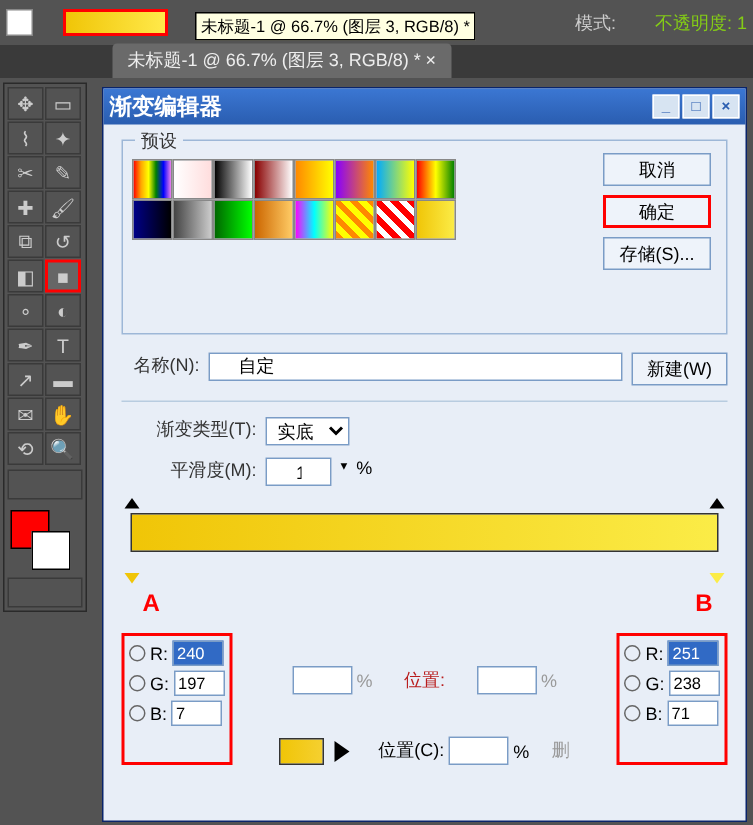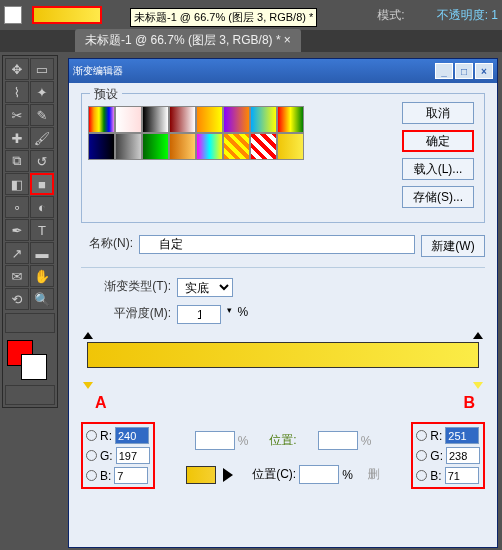--- a/index.html
+++ b/index.html
@@ -1,34 +1,34 @@
 <!DOCTYPE html>
 <html><head>
 <meta charset="utf-8">
 <style>
 *{box-sizing:border-box;margin:0;padding:0;font-family:"Microsoft YaHei",SimSun,sans-serif;font-size:12px}
 body{background:#535353;width:502px;height:550px;overflow:hidden;position:relative}
-.topbar{height:30px;background:#535353;display:flex;align-items:center;padding:2px 4px;gap:10px}
+.topbar{height:30px;background:#535353;display:flex;align-items:center;padding:2px 4px;gap:20px}
 .grad-preview{width:70px;height:18px;background:linear-gradient(90deg,#f0c507,#ffe94a);border:2px solid red}
 .tooltip{background:#ffffe1;border:1px solid #000;padding:1px 3px;font-size:11px;position:absolute;left:130px;top:8px;z-index:5}
 .opt-lbl{color:#ccc;margin-left:auto}
 .combo{width:70px;height:18px;background:#fff;border:1px solid #888;padding:0 3px}
-.opacity-lbl{color:#7dd3fc;margin-left:22px}
+.opacity-lbl{color:#84cc16;margin-left:6px}
 .tabbar{height:22px;background:#3a3a3a;display:flex;align-items:flex-end;padding-left:75px}
 .tab{background:#6a6a6a;color:#eee;padding:3px 10px;border-radius:3px 3px 0 0;font-size:11px}
 .toolbox{position:absolute;left:2px;top:55px;width:56px;background:#535353;border:1px solid #2a2a2a;display:flex;flex-wrap:wrap;padding:2px;gap:1px}
 .tool{width:24px;height:22px;background:#535353;border:1px solid #3a3a3a;display:flex;align-items:center;justify-content:center;color:#ccc;font-size:13px;cursor:pointer}
 .tool.sel{border:2px solid red;background:#666}
 .stool{width:52px;height:20px;background:#535353;border:1px solid #3a3a3a;margin-top:2px}
 .colors{width:52px;height:44px;position:relative;margin-top:4px}
 .fg{width:26px;height:26px;background:#ff0000;border:1px solid #000;position:absolute;left:2px;top:2px}
 .bg{width:26px;height:26px;background:#fff;border:1px solid #000;position:absolute;left:16px;top:16px}
 .dialog{position:absolute;left:68px;top:58px;width:430px;height:490px;background:#e8eef7;border:1px solid #0a246a}
 .titlebar{height:24px;background:linear-gradient(#3b77d3,#2a5db0);display:flex;align-items:center;padding:0 4px;color:#fff}
-.titlebar .t{flex:1;font-weight:normal;font-size:10px}
+.titlebar .t{flex:1;font-weight:bold;font-size:15px}
 .winbtn{width:18px;height:16px;background:#d7e4f2;border:1px solid #fff;margin-left:2px;display:flex;align-items:center;justify-content:center;color:#2a5db0;font-weight:bold;font-size:10px;cursor:pointer}
 .dlg-body{padding:10px 12px}
 .preset-frame{border:1px solid #9db7d7;padding:6px;position:relative;margin-bottom:12px;height:130px}
 .preset-lbl{position:absolute;top:-8px;left:8px;background:#e8eef7;padding:0 4px;color:#333}
 .swatches{width:220px;display:flex;flex-wrap:wrap;gap:0;margin-top:6px}
 .sw{width:27px;height:27px;border:1px solid #888}
 .side-btns{position:absolute;right:10px;top:8px;display:flex;flex-direction:column;gap:6px}
 .pbtn{width:72px;height:22px;background:#eef3fa;border:1px solid #7a9cc6;cursor:pointer}
 .pbtn.ok{border:2px solid red}
 .row{display:flex;align-items:flex-start;margin:8px 0;gap:6px}
@@ -125,21 +125,20 @@
         <div class="sw" style="background:linear-gradient(90deg,#060,#0f0)"></div>
         <div class="sw" style="background:linear-gradient(90deg,#c60,#fc6)"></div>
         <div class="sw" style="background:linear-gradient(90deg,#f0f,#0ff,#ff0)"></div>
         <div class="sw" style="background:repeating-linear-gradient(45deg,#f80 0 4px,#ff0 4px 8px)"></div>
         <div class="sw" style="background:repeating-linear-gradient(45deg,#f00 0 4px,#fff 4px 8px)"></div>
         <div class="sw" style="background:linear-gradient(90deg,#f0c507,#fbec47)"></div>
       </div>
       <div class="side-btns">
         <button class="pbtn">取消</button>
         <button class="pbtn ok">确定</button>
-        <button class="pbtn">载入(L)...</button>
         <button class="pbtn">存储(S)...</button>
       </div>
     </div>
 
     <div class="row">
       <span class="lbl" style="width:52px">名称(N):</span>
       <input class="txtin" style="flex: 1 1 0%;" value="自定">
       <button class="pbtn" style="width:64px">新建(W)</button>
     </div>
 
@@ -190,21 +189,21 @@
             <span class="radio"></span>
             <span>B:</span>
             <input class="rgb-in" value="7" style="">
           </div>
       </div>
 
       <div class="mid-ctrl">
         <div class="rgb-row" style="color:#999">
           <input class="txtin" style="width: 40px; color: rgb(153, 153, 153);" disabled="">
           <span>%</span>
-          <span style="margin:4px 18px;color:#4d7c0f">位置:</span>
+          <span style="margin:17px 18px;color:#b91c1c">位置:</span>
           <input class="txtin" style="width: 40px; color: rgb(153, 153, 153);" disabled="">
           <span>%</span>
         </div>
         <div class="rgb-row">
           <span class="color-sw"></span>
           <span class="play"></span>
           <span style="margin-left:16px">位置(C):</span>
           <input class="txtin" style="width: 40px;" value="0">
           <span>%</span>
           <span style="margin-left:12px;color:#999">删</span>

